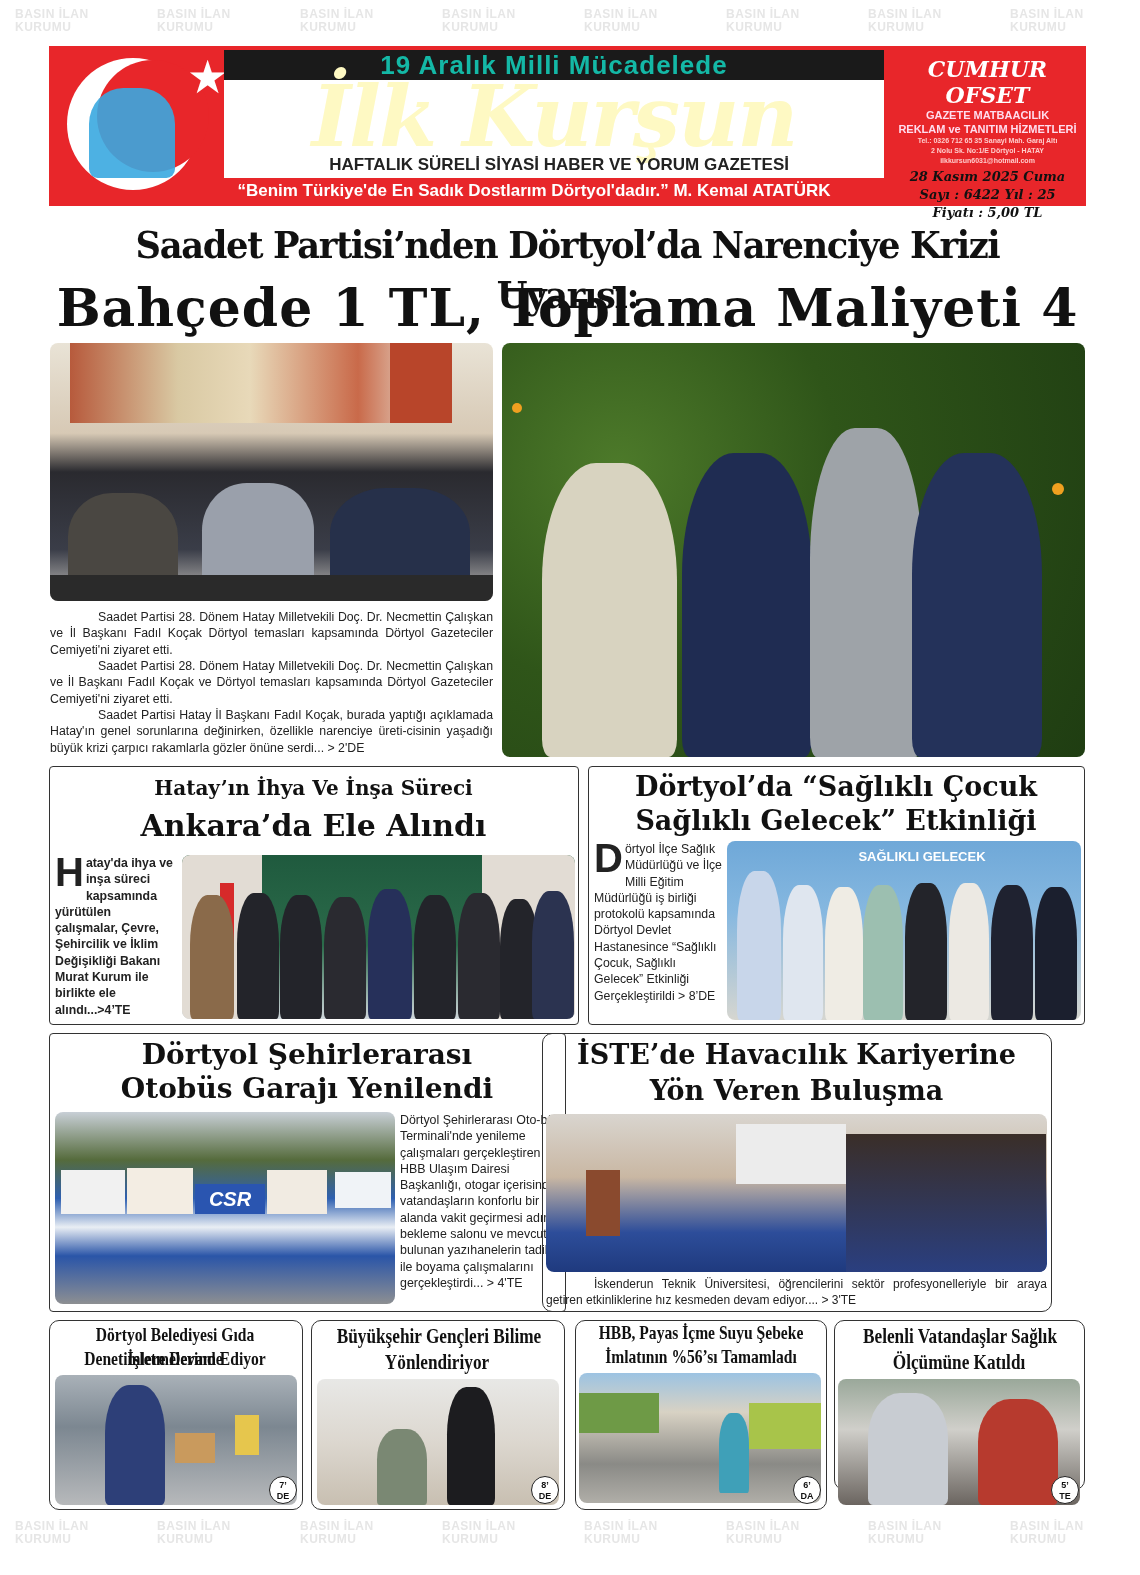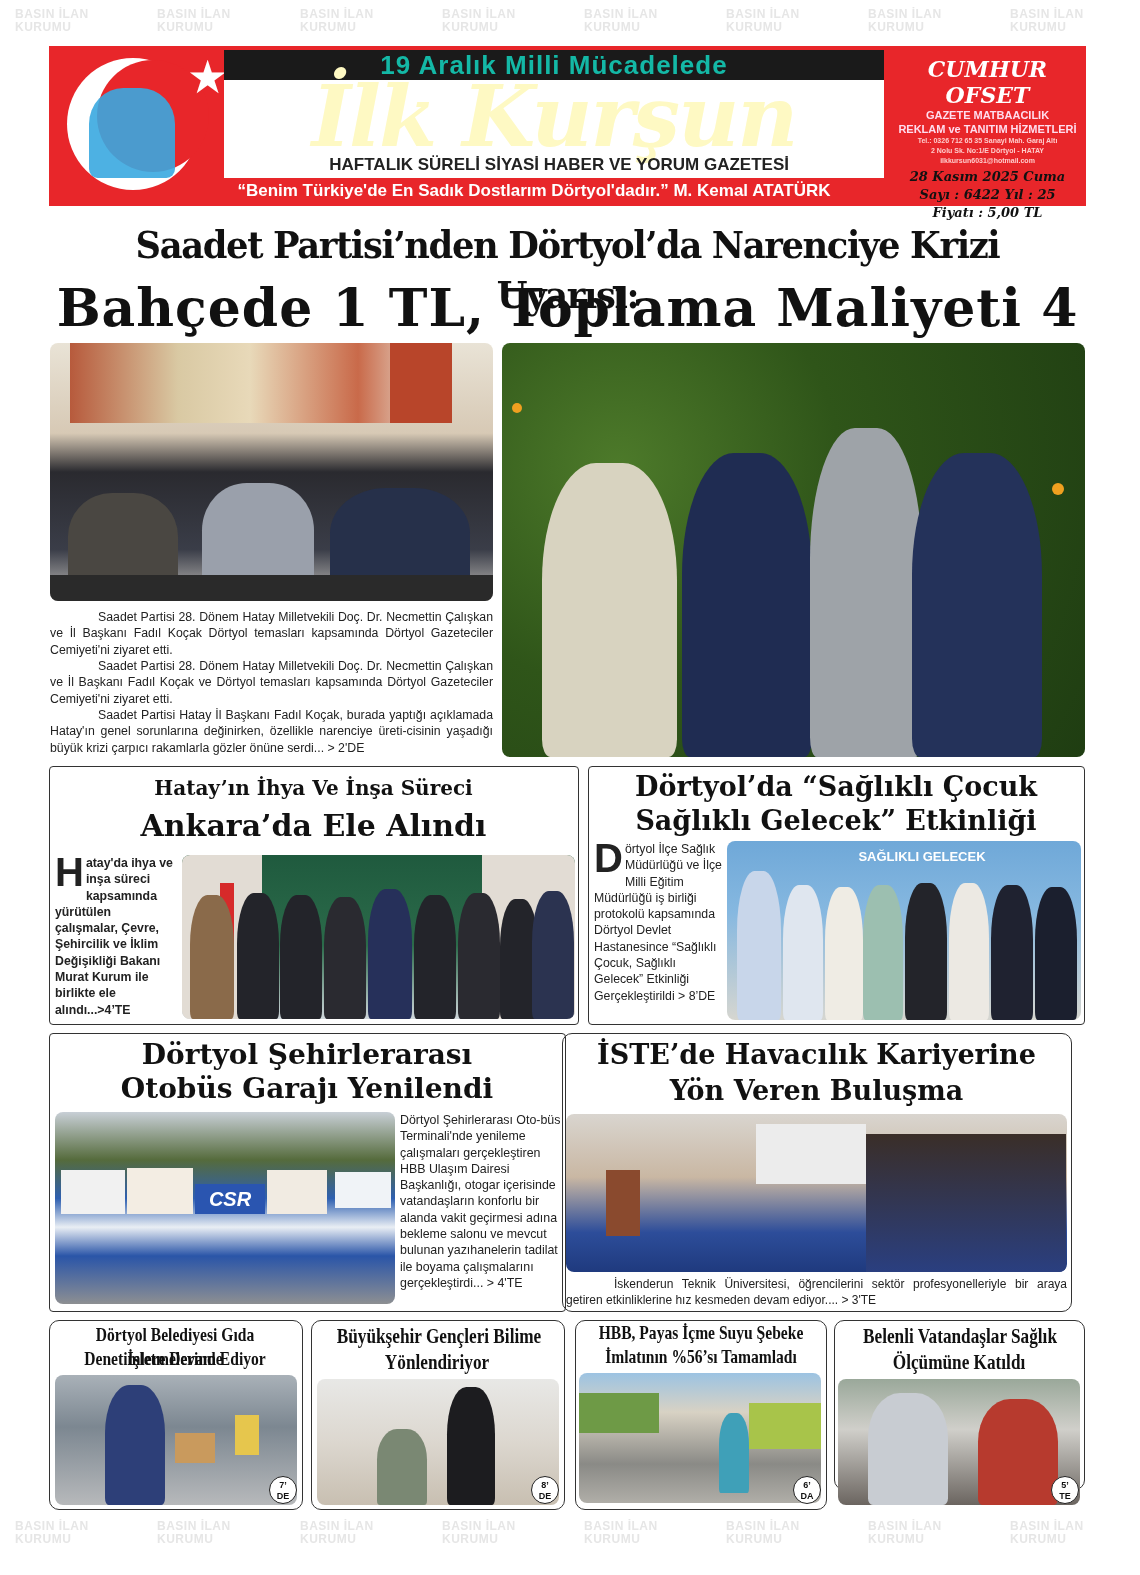--- a/index.html
+++ b/index.html
@@ -154,21 +154,21 @@
   <div class="photo" style="left:5px;top:78px;width:340px;height:192px;background:linear-gradient(180deg,#c8cfd6 0%,#556b3c 25%,#2e5fb0 45%,#e9eef4 60%,#2a55a8 75%,#8d8f92 100%)">
     <div class="abs" style="left:140px;top:72px;width:70px;height:30px;background:#2a55b0;color:#fff;font:italic bold 20px 'Liberation Sans',sans-serif;text-align:center;line-height:30px">CSR</div>
     <div class="abs" style="left:6px;top:58px;width:64px;height:44px;background:#f1f1f1"></div>
     <div class="abs" style="left:72px;top:56px;width:66px;height:46px;background:#f3ede3"></div>
     <div class="abs" style="left:212px;top:58px;width:60px;height:44px;background:#f1ebe2"></div>
     <div class="abs" style="left:280px;top:60px;width:56px;height:36px;background:#f0f3f7"></div>
   </div>
   <div class="body" style="left:350px;top:78px;width:163px;font-size:12.4px;line-height:16.3px">Dörtyol Şehirlerarası Oto-büs Terminali'nde yenileme çalışmaları gerçekleştiren HBB Ulaşım Dairesi Başkanlığı, otogar içerisinde vatandaşların konforlu bir alanda vakit geçirmesi adına bekleme salonu ve mevcut bulunan yazıhanelerin tadilat ile boyama çalışmalarını gerçekleştirdi... &gt; 4'TE</div>
 </div>
 
-<div class="box2" style="left:562px;top:1033px;width:510px;height:279px">
+<div class="box2" style="left:542px;top:1033px;width:510px;height:279px">
   <div class="bt" style="left:0;top:2px;width:507px;font-size:27px;line-height:37px">İSTE’de Havacılık Kariyerine</div>
   <div class="bt" style="left:0;top:38px;width:507px;font-size:27px;line-height:37px">Yön Veren Buluşma</div>
   <div class="photo" style="left:3px;top:80px;width:501px;height:158px;background:linear-gradient(180deg,#d9d5cf 0%,#c9b7a3 40%,#2d4d9a 75%,#1f3a7e 100%)">
     <div class="abs" style="left:40px;top:56px;width:34px;height:66px;background:#8a4a2e"></div>
     <div class="abs" style="left:190px;top:10px;width:110px;height:60px;background:#ececec"></div>
     <div class="abs" style="left:300px;top:20px;width:200px;height:138px;background:linear-gradient(180deg,#3a2e28,#2a3f80)"></div>
   </div>
   <div class="cap" style="left:3px;top:242px;width:501px;font-size:12px;line-height:16px"><span class="ind"></span><span>İskenderun Teknik Üniversitesi, öğrencilerini sektör profesyonelleriyle bir araya getiren etkinliklerine hız kesmeden devam ediyor.... &gt; 3'TE</span></div>
 </div>
 

